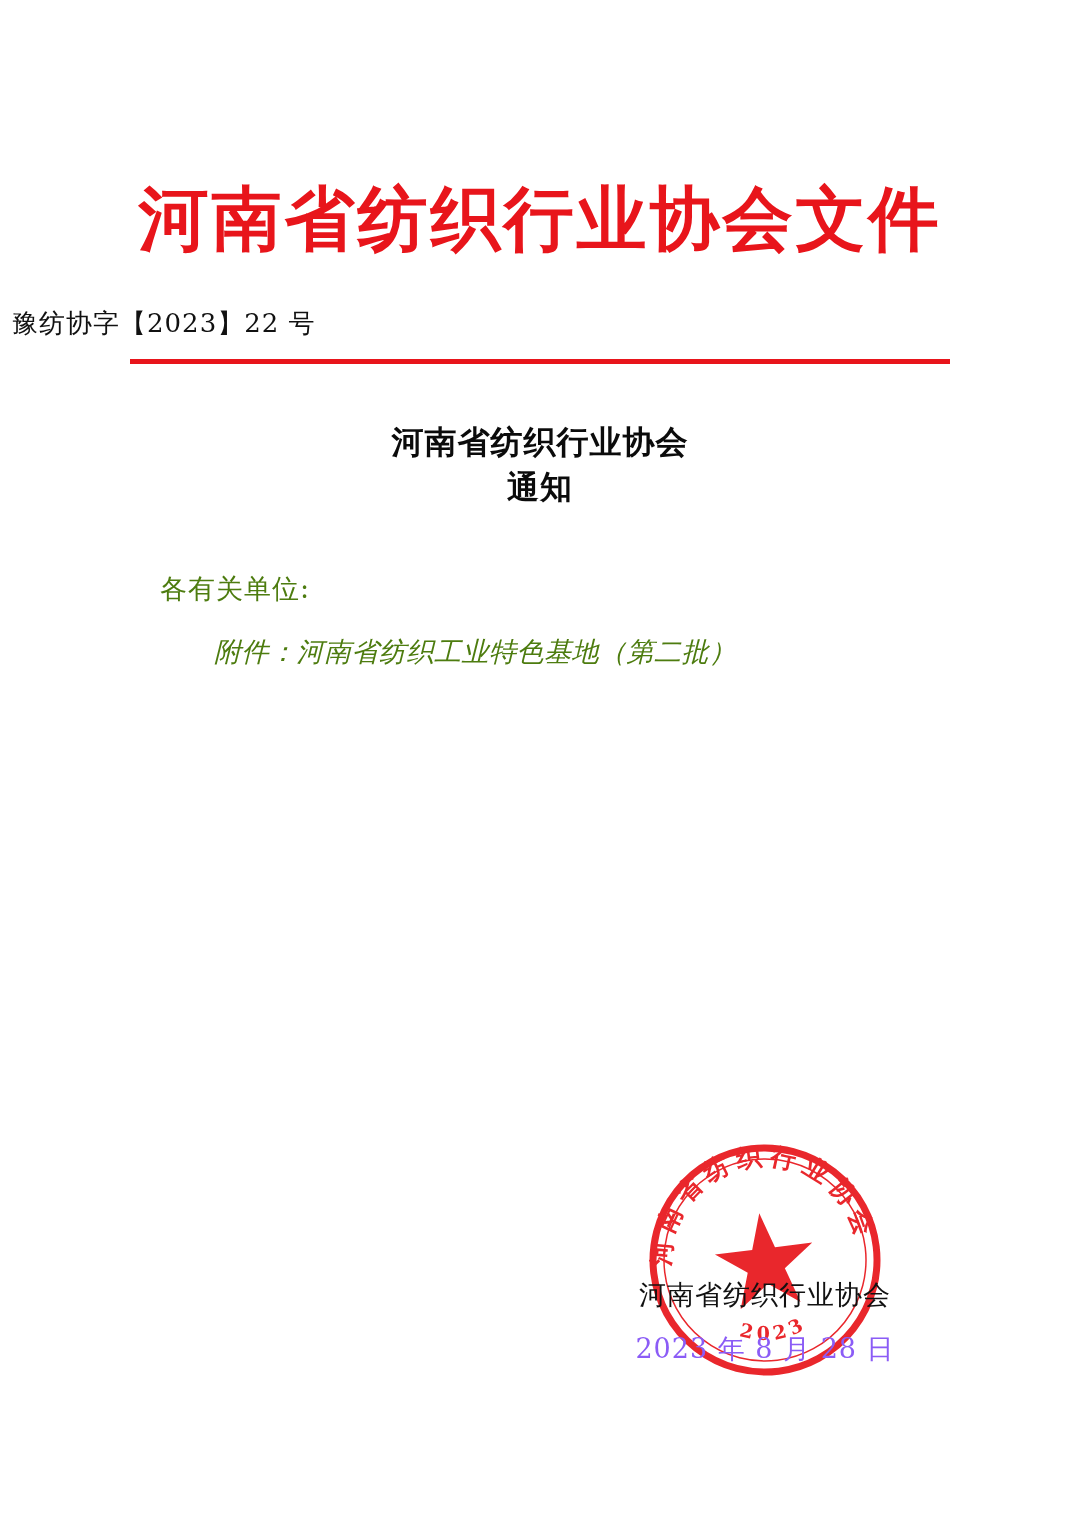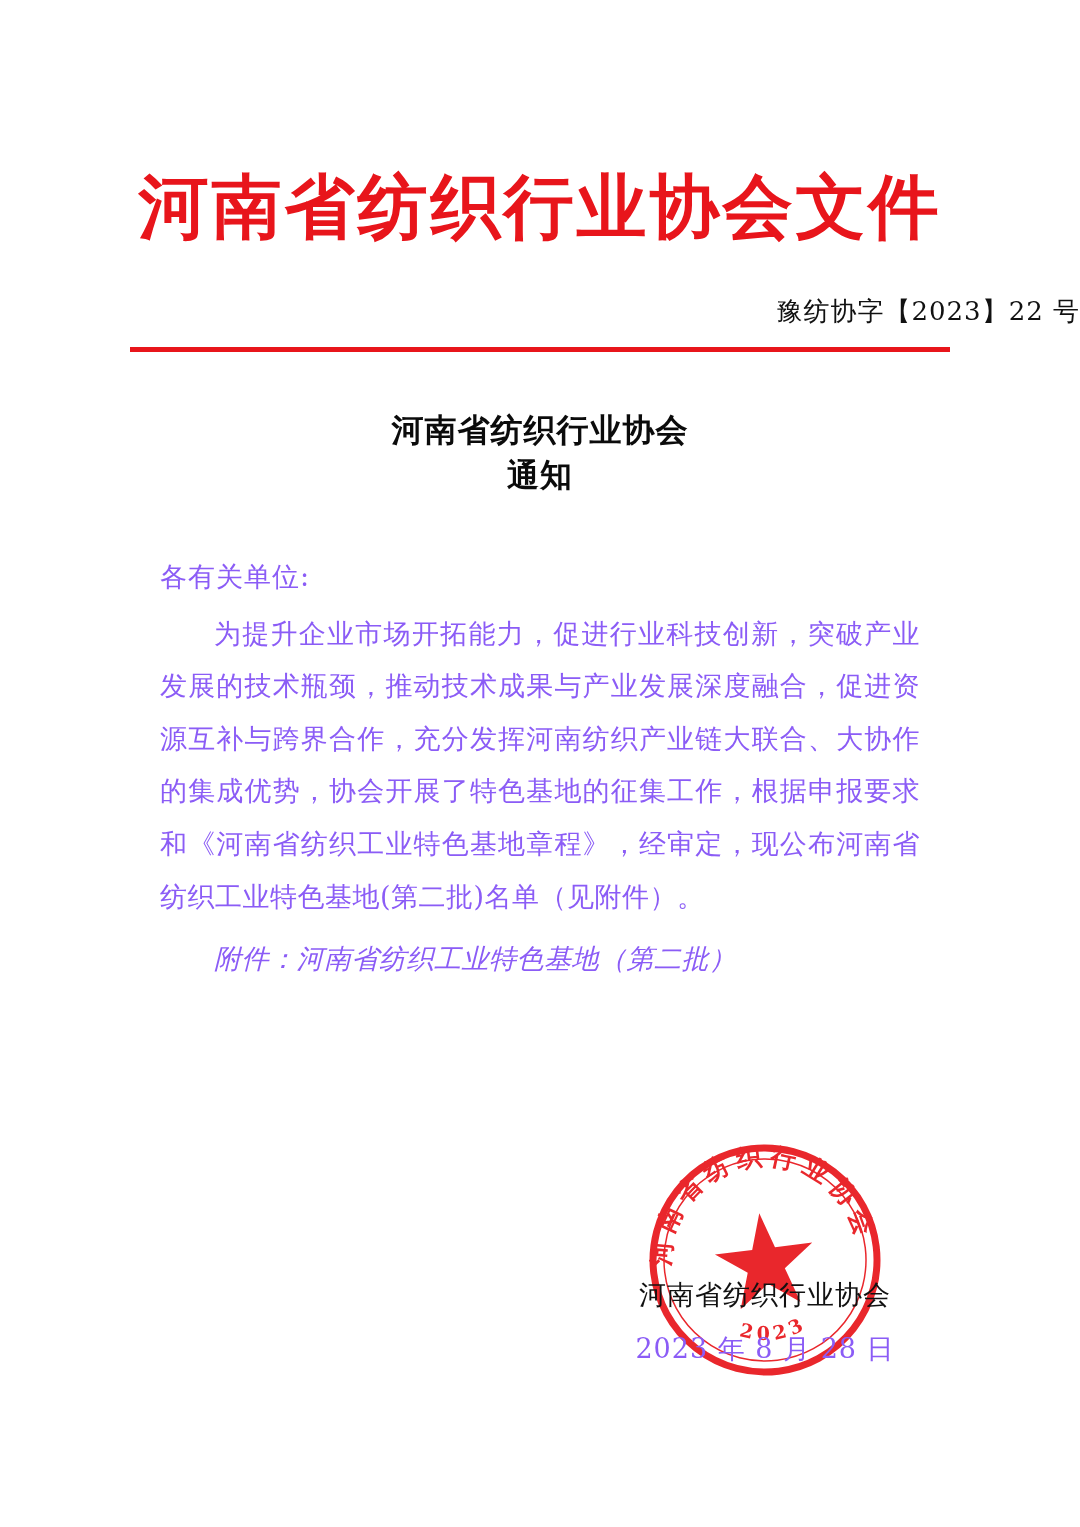--- a/index.html
+++ b/index.html
@@ -11,38 +11,38 @@
     width: 1080px;
     height: 1527px;
     position: relative;
     font-family: "DejaVu Serif", "Liberation Serif", serif;
     color: #0d0d0d;
     overflow: hidden;
   }
   .page {
     position: absolute;
     inset: 0;
-    padding: 0;
+    padding: 12px;
   }
   
   .masthead {
     text-align: center;
     margin-top: 172px;
   }
   .masthead-title {
     color: #e8151b;
     font-family: "DejaVu Serif", "Liberation Serif", serif;
     font-weight: 700;
     font-size: 70px;
     letter-spacing: 3px;
     line-height: 1;
     white-space: nowrap;
   }
   .doc-number {
-    text-align: right;
+    text-align: left;
     margin-top: 52px;
     font-size: 26px;
     letter-spacing: 1px;
     color: #111;
     font-family: "DejaVu Serif", "Liberation Serif", serif;
   }
   .red-rule {
     margin: 18px auto 0 auto;
     width: 820px;
     height: 5px;
@@ -62,21 +62,21 @@
   .title-line-1 { letter-spacing: 1px; }
   .title-line-2 { letter-spacing: 0px; }
   .title-line-3 { letter-spacing: 1px; }
 
   
   .body-block {
     margin: 52px auto 0 auto;
     width: 760px;
     font-size: 27px;
     line-height: 1.95;
-    color: #8b5cf6;
+    color: #4d7c0f;
     font-family: "DejaVu Serif", "Liberation Serif", serif;
   }
   .salutation {
     letter-spacing: 1px;
   }
   .para {
     text-indent: 2em;
     text-align: justify;
     text-justify: inter-ideograph;
     margin-top: 4px;
@@ -138,21 +138,20 @@
 
   <div class="red-rule"></div>
 
   <div class="title-block">
     <div class="title-line-1">河南省纺织行业协会</div>
     <div class="title-line-3">通知</div>
   </div>
 
   <div class="body-block">
     <div class="salutation">各有关单位:</div>
-    <div class="para">为提升企业市场开拓能力，促进行业科技创新，突破产业发展的技术瓶颈，推动技术成果与产业发展深度融合，促进资源互补与跨界合作，充分发挥河南纺织产业链大联合、大协作的集成优势，协会开展了特色基地的征集工作，根据申报要求和《河南省纺织工业特色基地章程》，经审定，现公布河南省纺织工业特色基地(第二批)名单（见附件）。</div>
     <div class="attachment">附件：河南省纺织工业特色基地（第二批）</div>
   </div>
 
   <div class="sign-area">
 
     <div class="seal">
       <svg viewBox="0 0 250 250" width="250" height="250" aria-hidden="true">
         <defs>
           <path id="arcTop" d="M 30,125 A 95,95 0 0 1 220,125"></path>
           <path id="arcBottom" d="M 45,125 A 80,80 0 0 0 205,125"></path>

